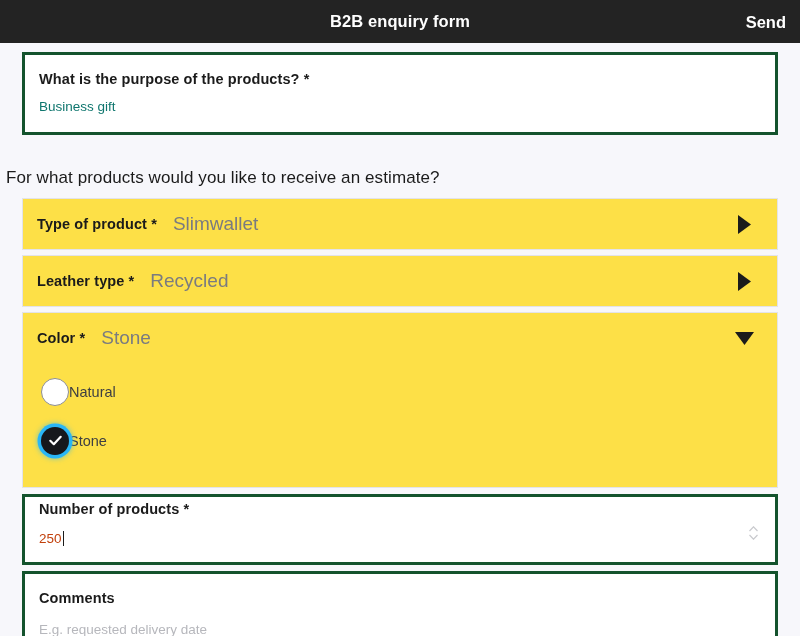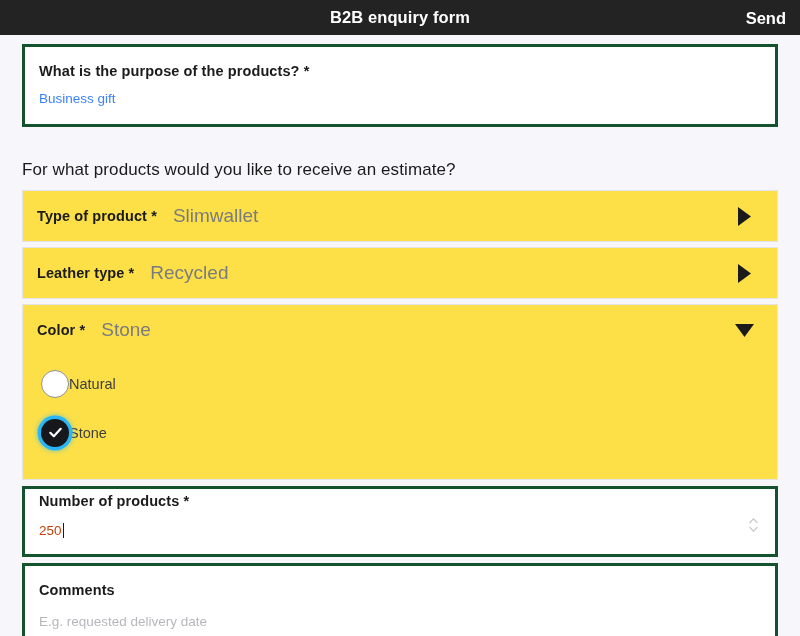--- a/index.html
+++ b/index.html
@@ -11,21 +11,21 @@
     height: 636px;
     overflow: hidden;
     background: #f7f7fb;
     font-family: "Liberation Sans", sans-serif;
     -webkit-font-smoothing: antialiased;
   }
 
   
   .appbar {
     position: relative;
-    height: 35px;
+    height: 43px;
     background: #232323;
     display: flex;
     align-items: center;
     justify-content: center;
   }
   .appbar-title {
     color: #ffffff;
     font-size: 16.5px;
     font-weight: bold;
     letter-spacing: 0.1px;
@@ -68,25 +68,25 @@
     color: #1b1b1b;
     letter-spacing: 0.1px;
   }
   .field-label .req {
     font-weight: bold;
     color: #1b1b1b;
   }
   .field-value {
     margin-top: 12px;
     font-size: 13.5px;
-    color: #3b82f6;
+    color: #0f766e;
   }
 
   .section-heading {
-    margin: 33px 0 10px 22px;
+    margin: 33px 0 10px 6px;
     font-size: 17px;
     color: #1b1b1b;
     font-weight: normal;
     letter-spacing: 0.1px;
   }
 
   
   .acc {
     margin-top: 0;
   }

